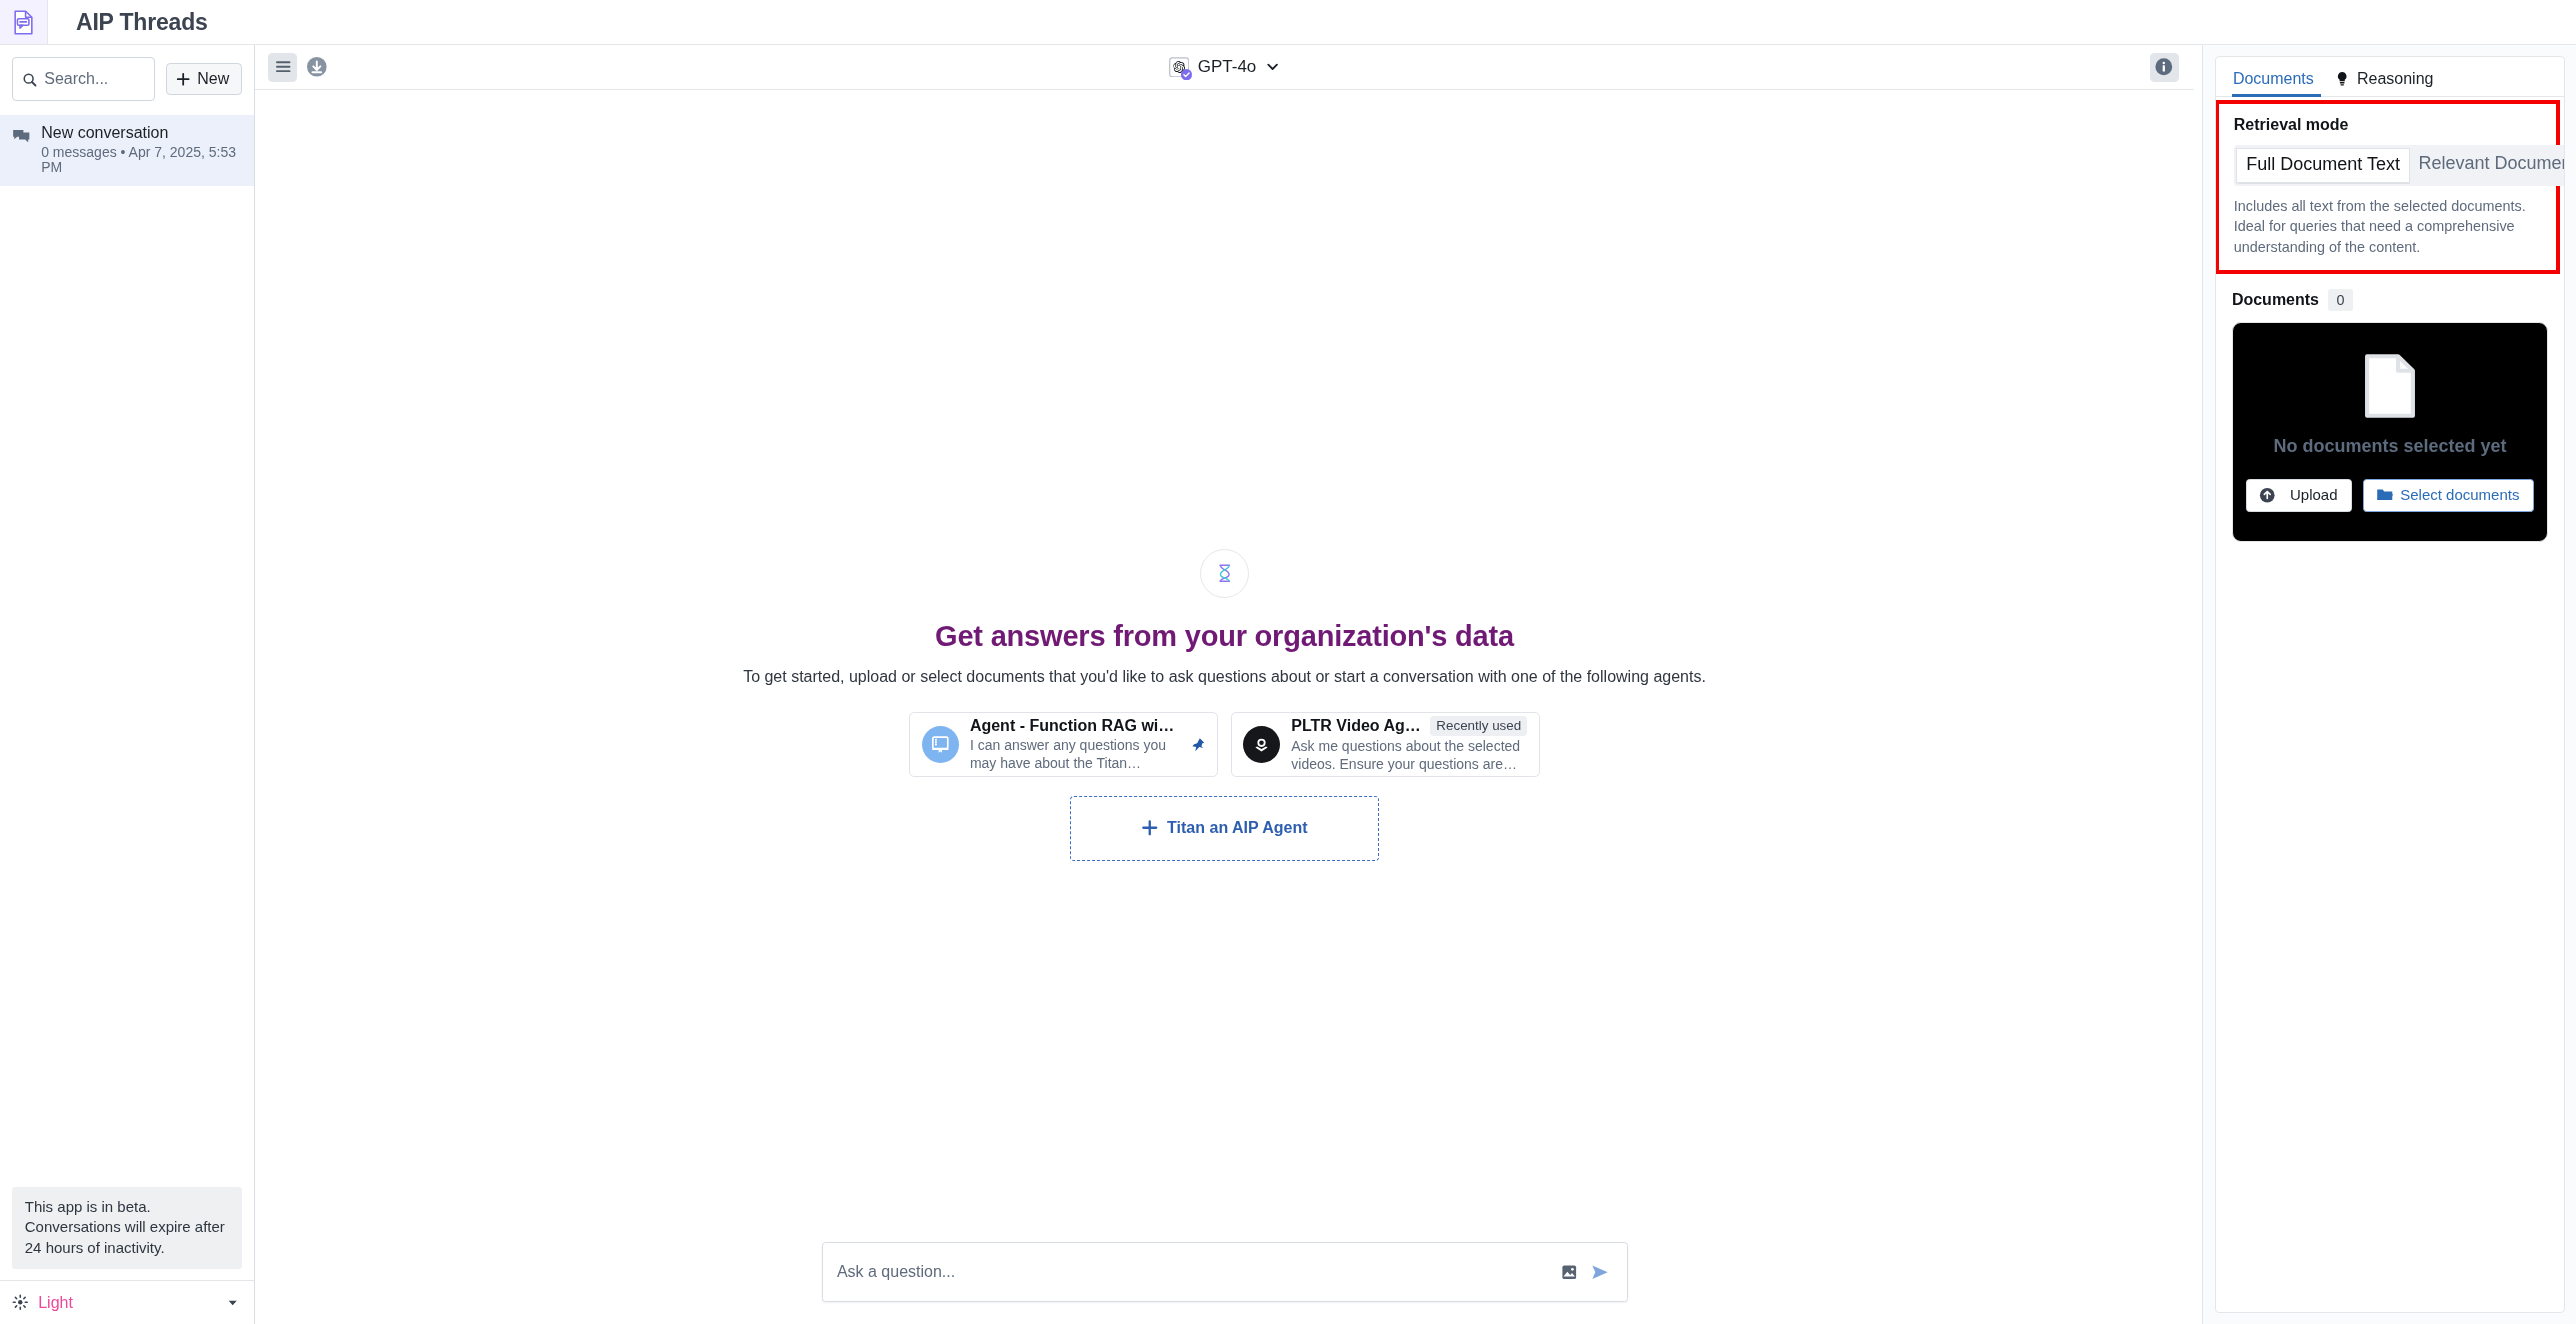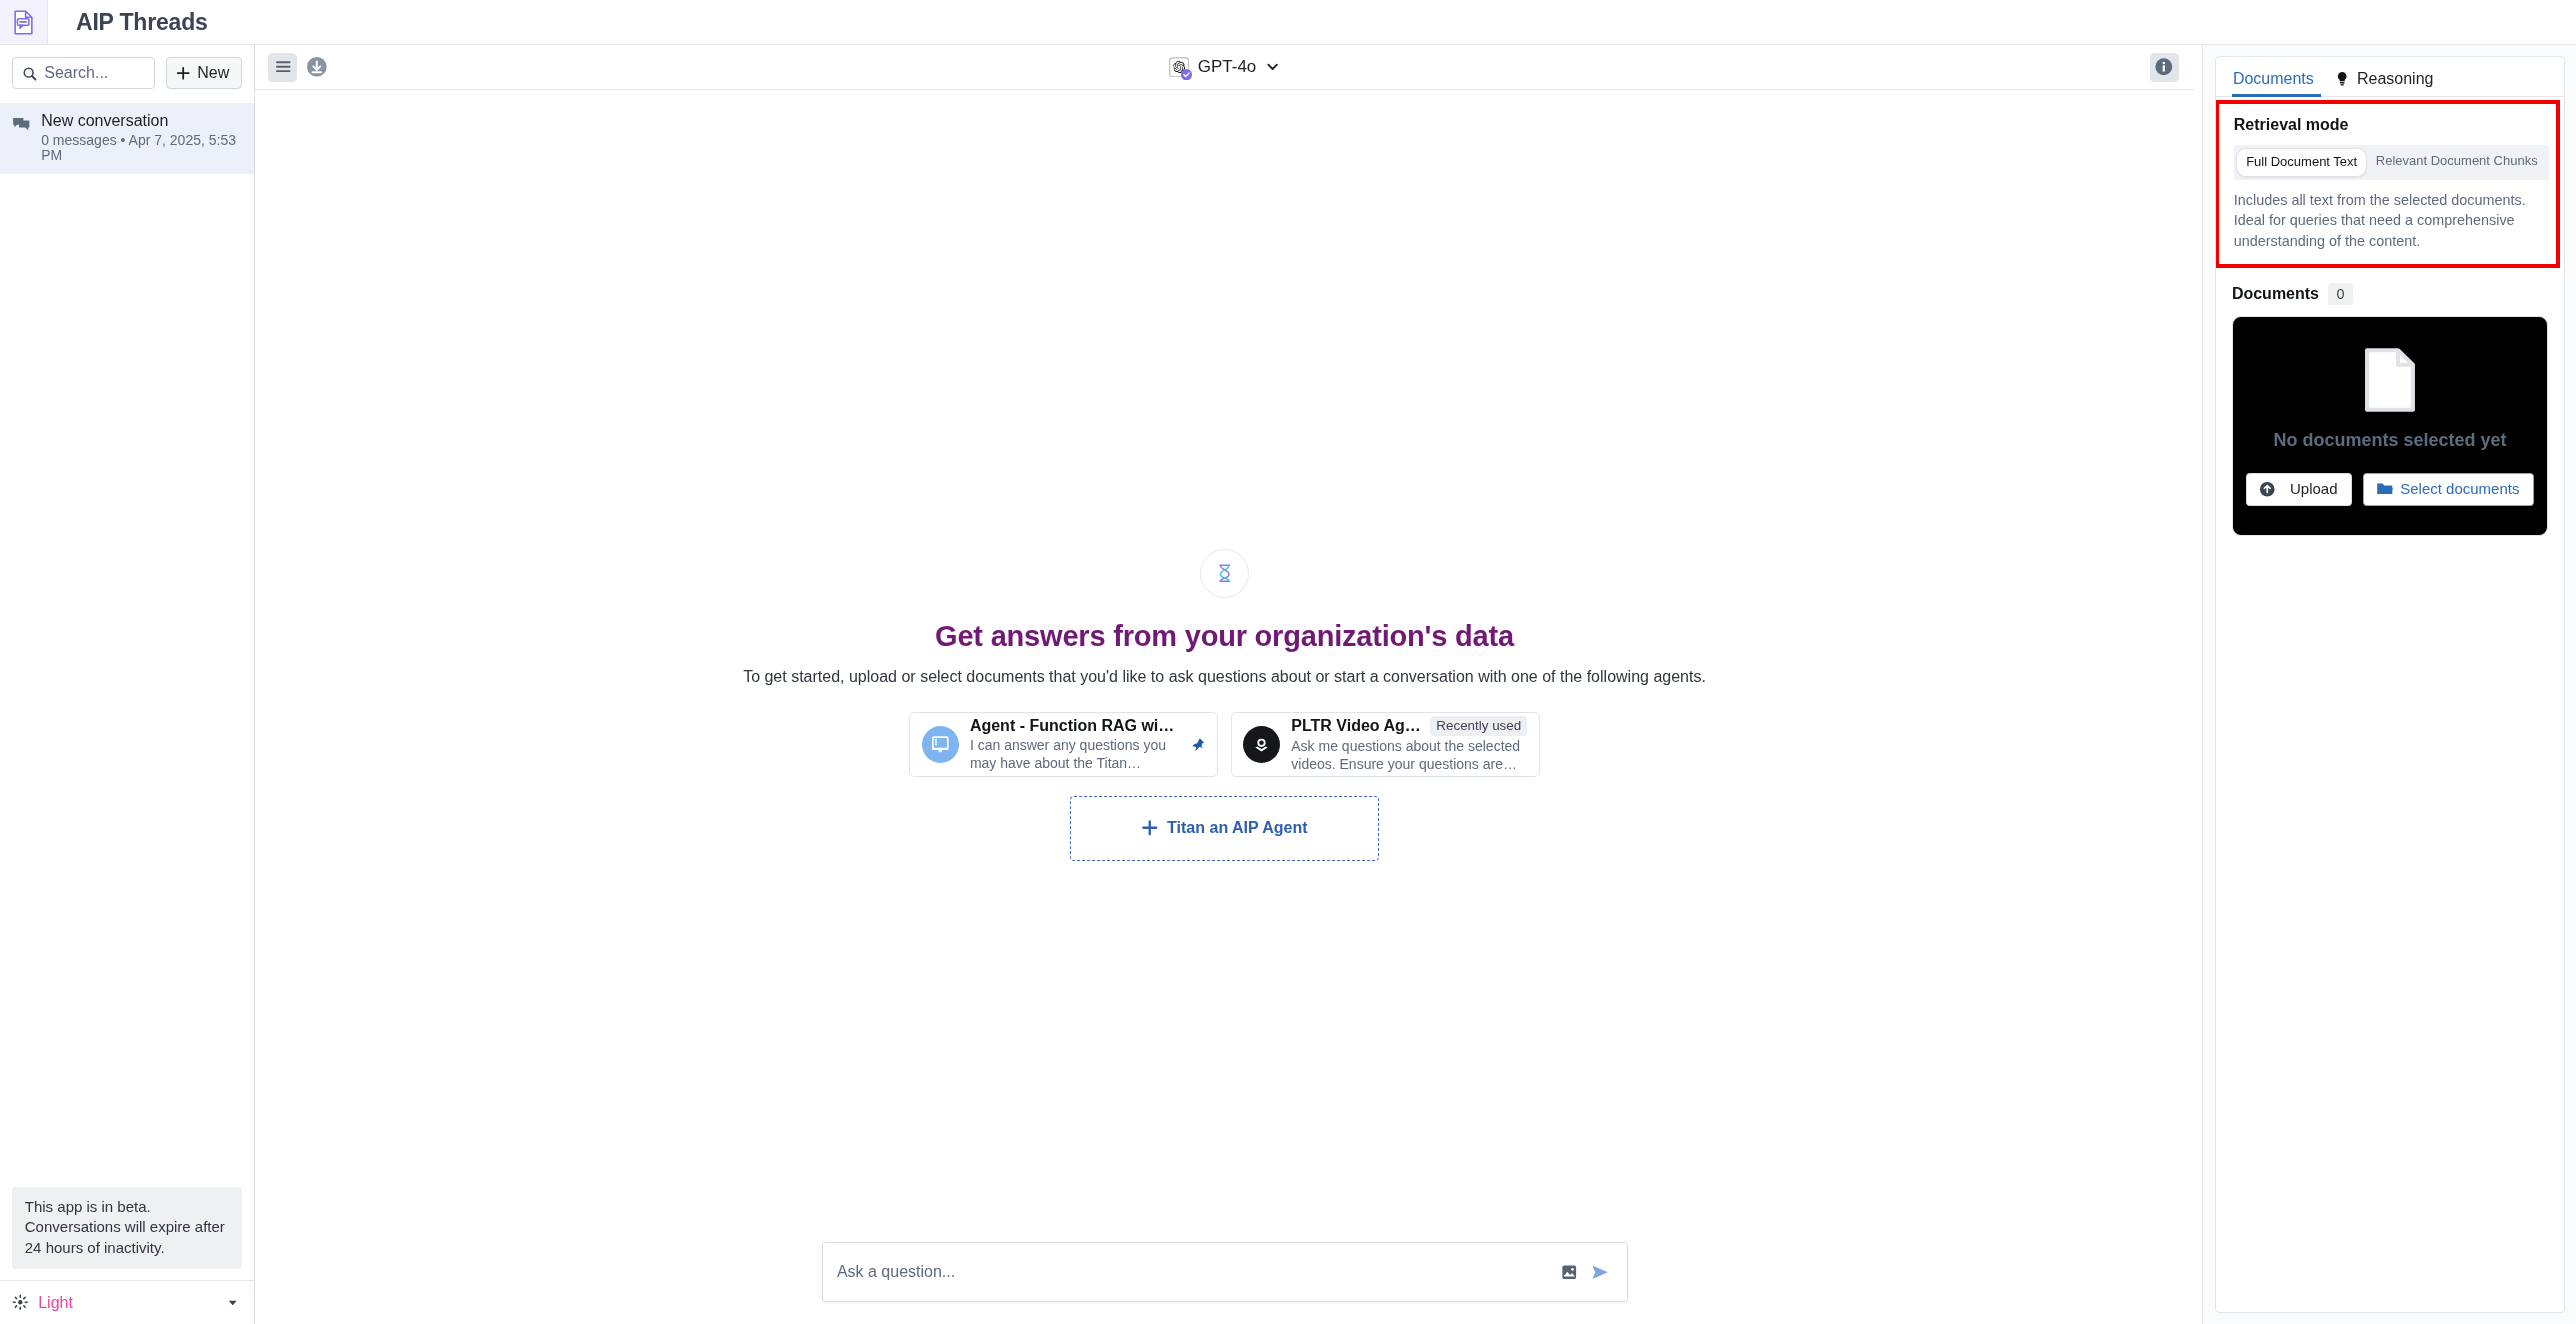--- a/index.html
+++ b/index.html
@@ -40,21 +40,21 @@
     width: 255px; flex: 0 0 255px;
     display: flex; flex-direction: column;
     border-right: 1px solid #d8dde3;
     background: #ffffff;
   }
   .sidebar-top {
     padding: 12.4px 12.4px 13.4px 12.4px;
     display: flex; align-items: center; gap: 11.3px;
   }
   .search-box {
-    flex: 1 1 auto; height: 32px;
+    flex: 1 1 auto; height: 44px;
     border: 1px solid #cfd6dd; border-radius: 4.1px;
     background: #fff;
     display: flex; align-items: center; gap: 7.2px;
     padding: 0 8.2px;
   }
   .search-box .ph { font-size: 16px; color: #5f6b7c; }
   .new-btn {
     height: 32px; flex: 0 0 auto;
     border: 1px solid #cfd6dd; border-radius: 4.1px;
     background: #f6f7f9;
@@ -205,21 +205,21 @@
     border: 4.6px solid #f40000;
     padding: 11.3px 14.4px 12.4px 14.4px;
     background: #fff;
   }
   .rp-h { font-size: 16px; font-weight: 700; color: #111418; }
   .seg {
     margin-top: 11.3px; display: inline-flex; align-items: stretch;
     background: #f0f2f5; border-radius: 3.6px; padding: 2.6px;
   }
   .seg-btn {
-    font-size: 13px; padding: 5.7px 8.8px 6.7px 8.8px; border-radius: 10px;
+    font-size: 18px; padding: 5.7px 8.8px 6.7px 8.8px; border-radius: 0;
     color: #5f6b7c; cursor: pointer; white-space: nowrap;
   }
   .seg-btn.active {
     background: #ffffff; color: #111418;
     border: 1px solid #dfe3e8;
     box-shadow: 0 0.5px 1px rgba(16,22,26,.08);
   }
   .seg-desc { margin-top: 10.3px; font-size: 14.4px; line-height: 1.42; color: #5f6b7c; }
 
   .docs-head {

